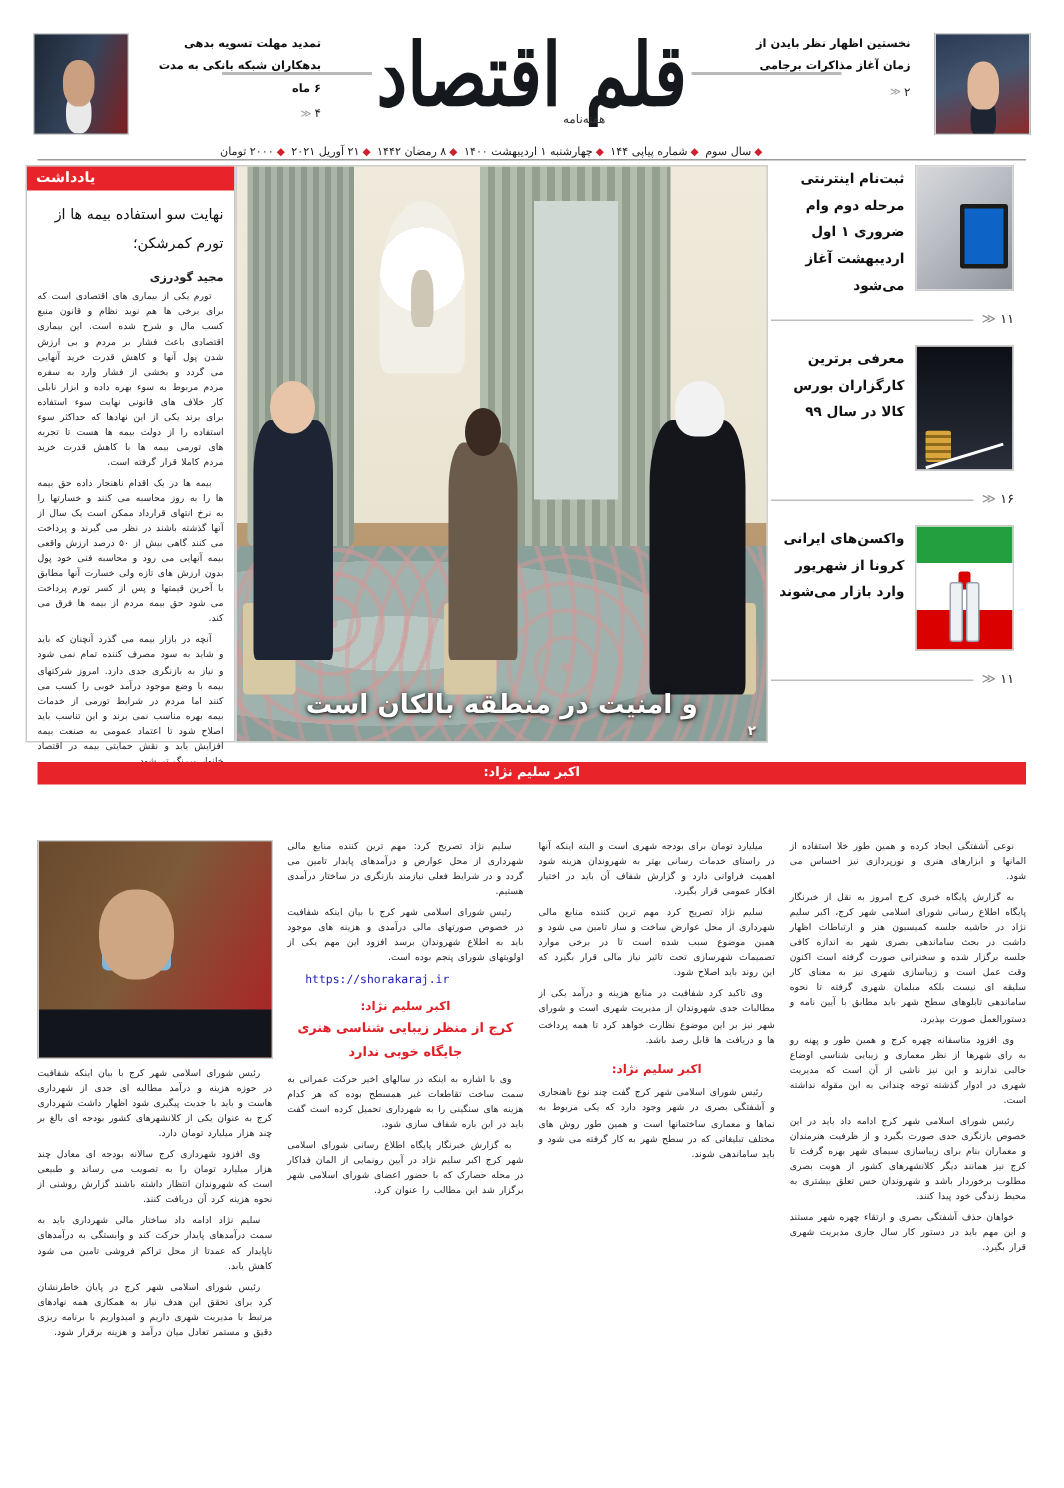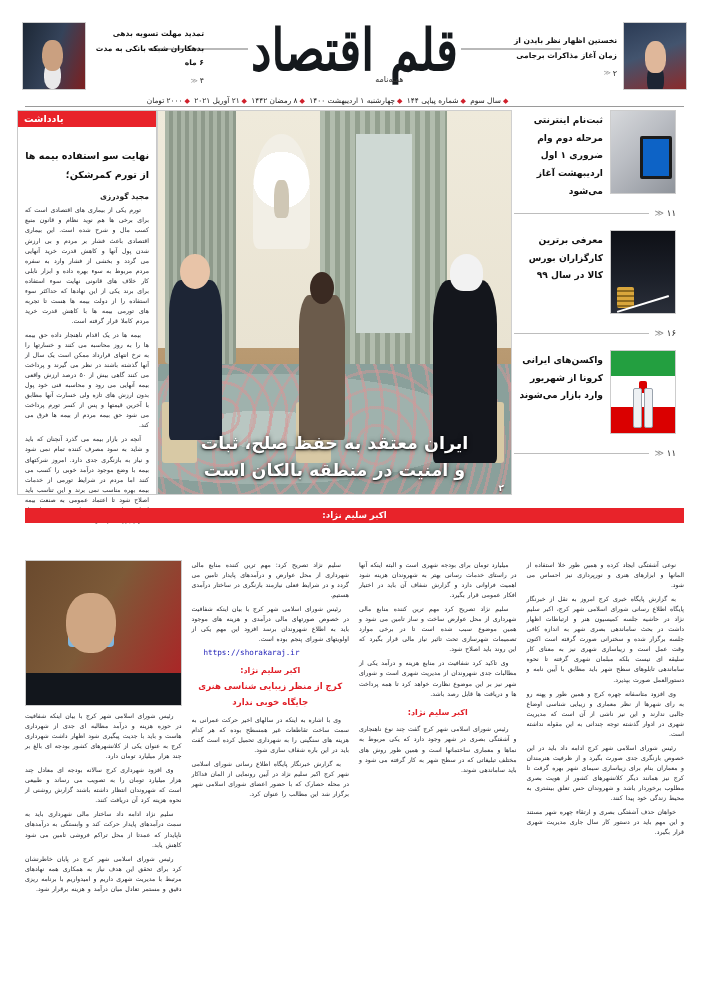--- a/index.html
+++ b/index.html
@@ -7,21 +7,21 @@
   body{
     width:709px;height:992px;overflow:hidden;
     font-family:"DejaVu Sans","Liberation Sans",sans-serif;
     color:#111;
     direction:rtl;
   }
   .page{position:relative;width:709px;height:992px;background:#fff;box-sizing:border-box;}
 
   
   .masthead{position:absolute;left:0;top:0;width:709px;height:95px;}
-  .mast-teaser{position:absolute;top:22px;display:flex;align-items:center;gap:6px;}
+  .mast-teaser{position:absolute;top:22px;display:flex;align-items:flex-start;gap:16px;}
   .mast-teaser.right{right:22px;}
   .mast-teaser.left{left:22px;flex-direction:row-reverse;}
   .teaser-photo{width:62px;height:66px;border:1px solid #cfcfcf;overflow:hidden;position:relative;background:#37465a;}
   .teaser-text{width:112px;font-size:7.6px;line-height:1.95;font-weight:bold;color:#111;}
   .mast-teaser.right .teaser-text{text-align:right;}
   .mast-teaser.left .teaser-text{text-align:right;}
   .teaser-page{font-size:8px;color:#222;margin-top:5px;display:flex;align-items:center;gap:3px;}
   .mast-teaser.right .teaser-page{justify-content:flex-start;}
   .mast-teaser.left .teaser-page{justify-content:flex-start;}
   .chev{color:#999;font-size:7px;letter-spacing:-1px;}
@@ -41,21 +41,21 @@
   .mast-hr{position:absolute;left:25px;top:106px;width:659px;height:1px;background:#9a9a9a;}
 
   
   .topzone{position:absolute;left:17px;top:110px;width:659px;height:433px;}
 
   
   .note-col{position:absolute;left:0;top:0;width:140px;height:385px;border:1px solid #c9c9c9;
             box-sizing:border-box;background:#fff;}
   .note-head{background:#e8232a;color:#fff;font-size:9.5px;font-weight:bold;text-align:left;
              padding:2px 6px 3px 6px;}
-  .note-title{font-size:9.6px;font-weight:bold;line-height:2.0;padding:19px 7px 0 7px;text-align:right;}
+  .note-title{font-size:9.6px;font-weight:normal;line-height:2.0;padding:7px 7px 0 7px;text-align:right;}
   .note-author{font-size:7.6px;font-weight:bold;text-align:right;padding:8px 7px 4px 7px;color:#222;}
   .note-body{padding:0 7px 6px 7px;}
 
   
   .photo-main{position:absolute;left:140px;top:0;width:355px;height:385px;overflow:hidden;
               border:1px solid #cfcfcf;box-sizing:border-box;background:#cfd6cc;}
   .ph-caption{position:absolute;left:0;right:0;bottom:10px;text-align:center;padding:0 14px;}
   .ph-caption .l{display:block;font-size:17.5px;font-weight:bold;color:#fff;line-height:1.55;
                  text-shadow:0 1px 2px rgba(0,0,0,.85),0 0 5px rgba(0,0,0,.7);}
   .ph-page{position:absolute;right:7px;bottom:1px;color:#fff;font-size:9px;font-weight:bold;
@@ -233,21 +233,20 @@
         <div class="rug"></div>
         <div class="rugpat"></div>
         <div class="chair ch1"></div>
         <div class="chair ch2"></div>
         <div class="chair ch3"></div>
         <div class="p1"></div>
         <div class="p2"></div>
         <div class="p3"></div>
       </div>
       <div class="ph-caption">
-        <span class="l">ایران معتقد به حفظ صلح، ثبات</span>
         <span class="l">و امنیت در منطقه بالکان است</span>
       </div>
       <div class="ph-page">۲</div>
     </div>
 
     <div class="rail">
 
       <div class="rail-item">
         <div class="rail-inner">
           <div class="rail-photo">

